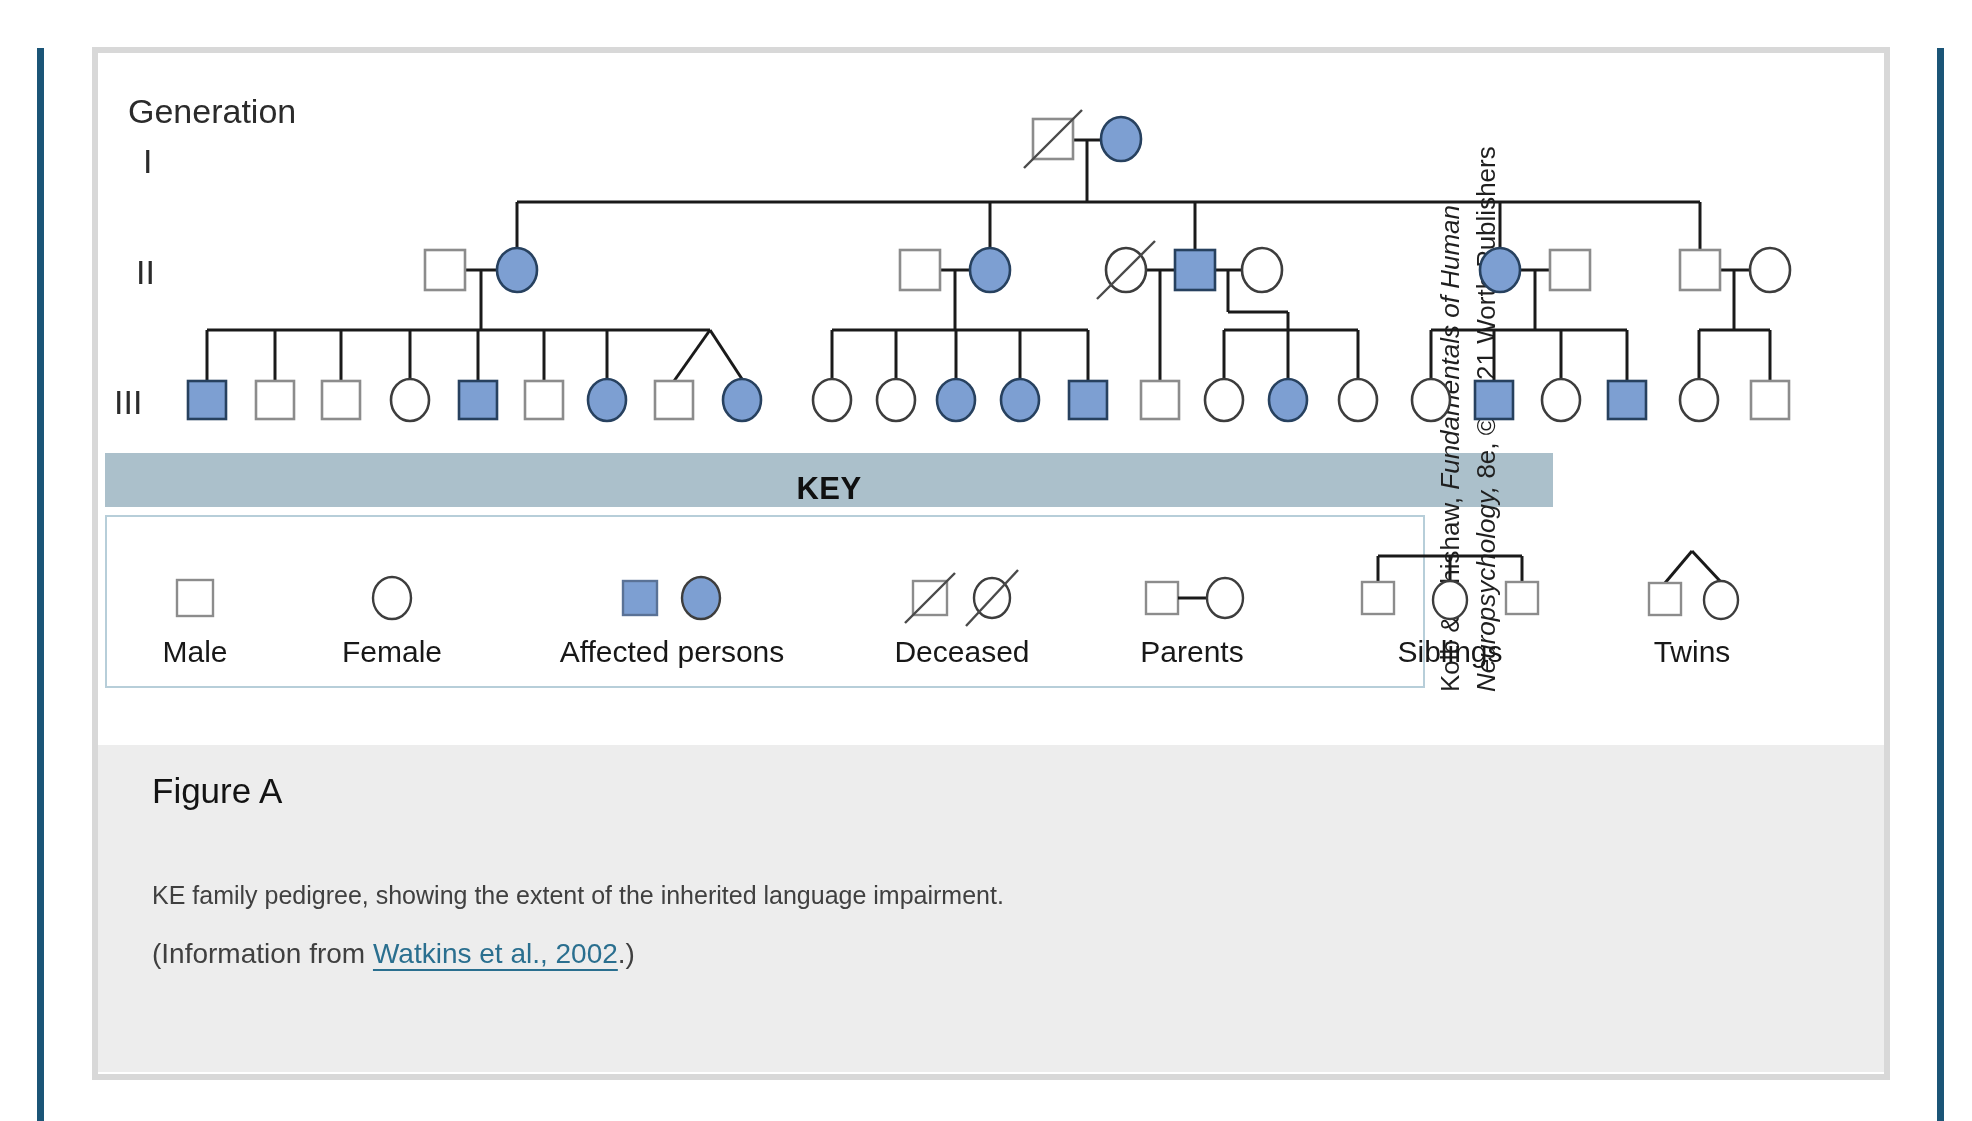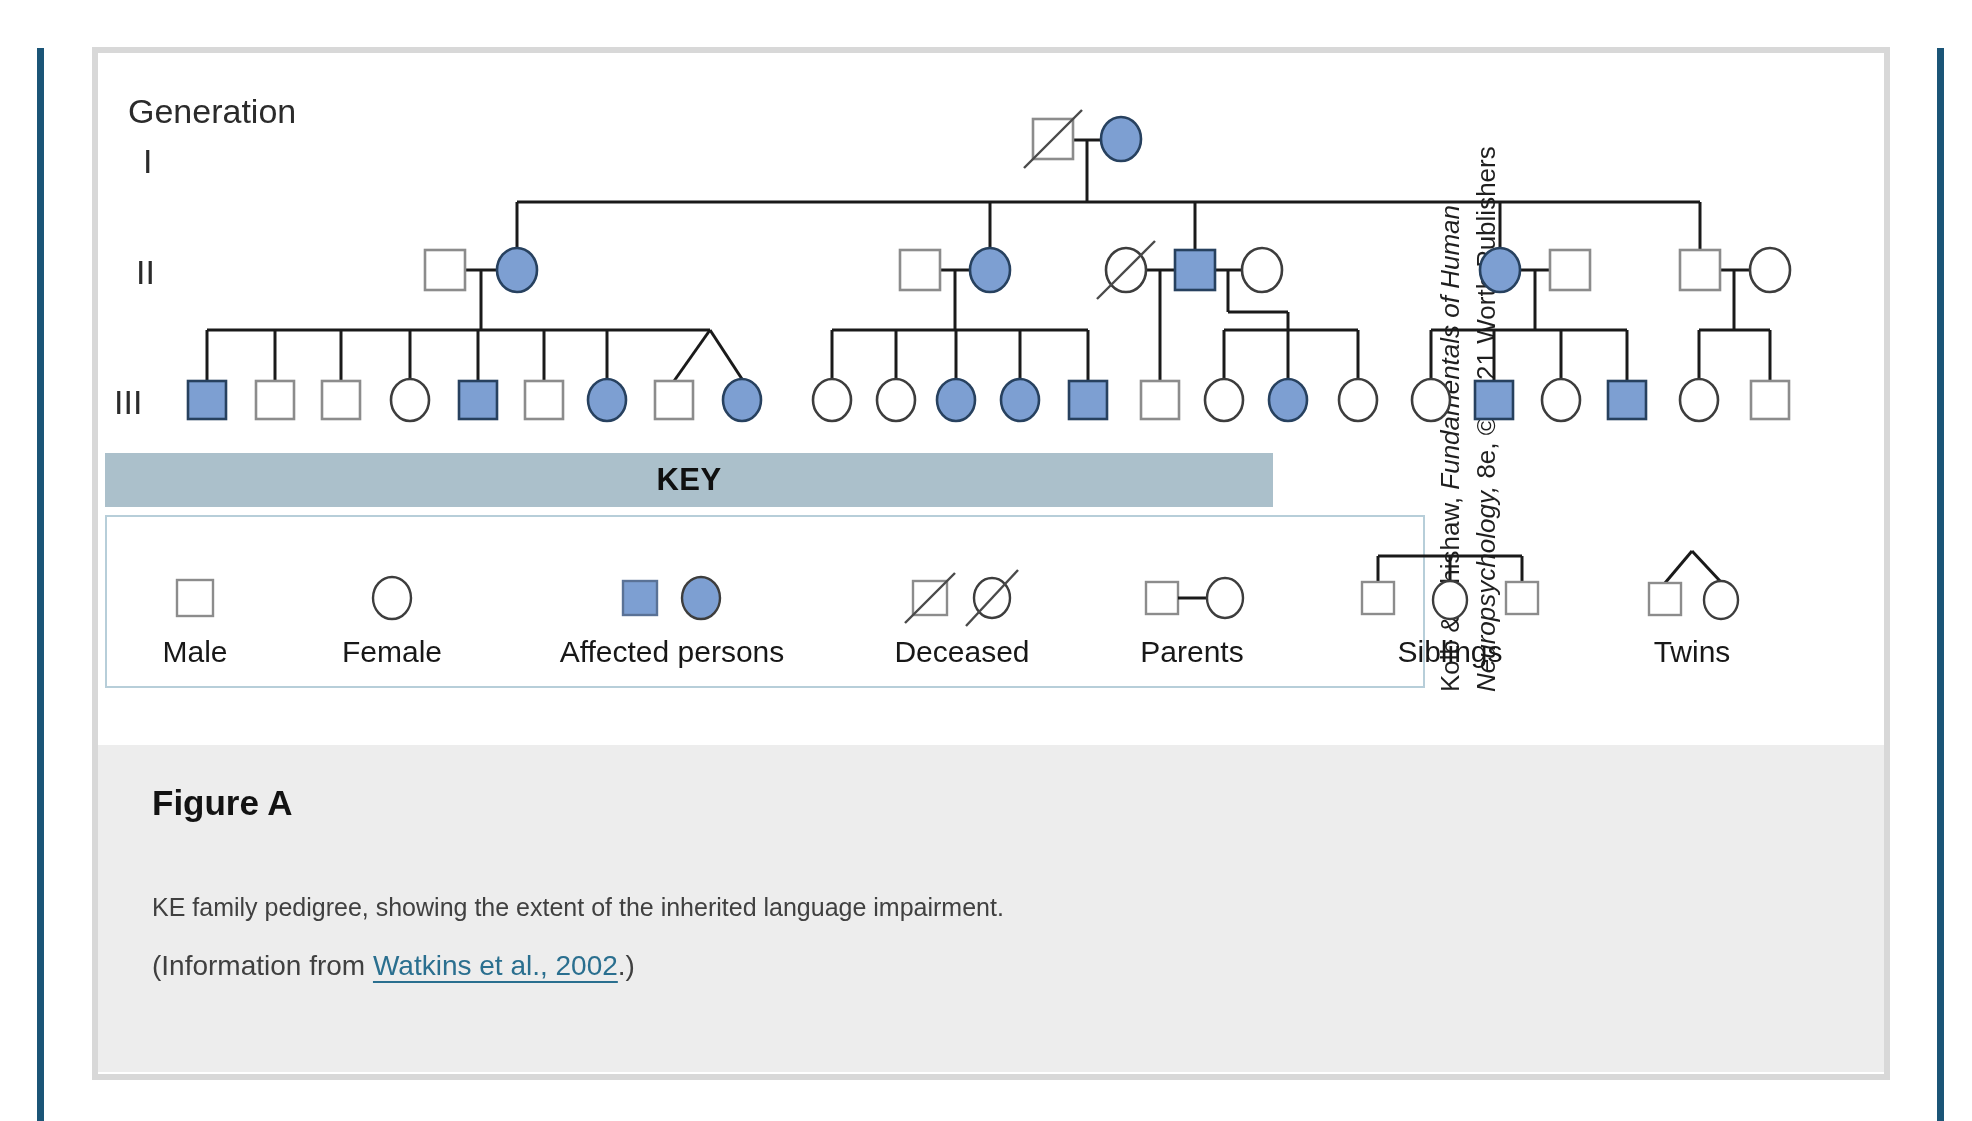--- a/index.html
+++ b/index.html
@@ -3,33 +3,33 @@
 <meta charset="utf-8">
 <style>
   html,body{margin:0;padding:0;background:#ffffff;}
   body{position:relative;width:1972px;height:1121px;overflow:hidden;
        font-family:"Liberation Sans",sans-serif;}
   .sidebar{position:absolute;top:48px;width:7px;height:1073px;}
   #left-bar{left:37px;}
   #right-bar{left:1937px;}
   .panel{position:absolute;left:92px;top:47px;width:1798px;height:1033px;
          box-sizing:border-box;border:6px solid #d8d8d8;background:#ffffff;}
-  .keybar{position:absolute;left:105px;top:453px;width:1168px;height:54px;
-          display:flex;align-items:center;justify-content:center;}
+  .keybar{position:absolute;left:105px;top:453px;width:1448px;height:54px;
+          display:flex;align-items:flex-end;justify-content:center;}
   .keybar span{font-size:31px;font-weight:bold;color:#101010;letter-spacing:.5px;}
   .keybox{position:absolute;left:105px;top:515px;width:1320px;height:173px;
           box-sizing:border-box;border:2px solid #b7ced9;background:#ffffff;}
   .credit-wrap{position:absolute;left:1432px;top:70px;width:74px;height:622px;}
   .credit-inner{position:absolute;left:0;top:0;width:622px;height:74px;
                 transform:rotate(-90deg) translateX(-622px);transform-origin:0 0;
                 font-size:26px;line-height:36px;color:#1f1f1f;white-space:nowrap;}
   .credit-inner .it{font-style:italic;}
   .caption-block{position:absolute;left:98px;top:745px;width:1786px;height:327px;
                  background:#ededed;}
-  .caption-title{margin:38px 0 0 54px;font-size:35px;font-weight:bold;color:#131313;}
+  .caption-title{margin:26px 0 0 54px;font-size:35px;font-weight:normal;color:#131313;}
   .caption-body{margin:70px 0 0 54px;font-size:25px;color:#404040;}
   .caption-source{margin:28px 0 0 54px;font-size:28px;color:#404040;}
   .caption-source a{text-decoration:underline;text-underline-offset:6px;
                     text-decoration-thickness:2px;}
   svg.diagram{position:absolute;left:0;top:0;pointer-events:none;}
   text{font-family:"Liberation Sans",sans-serif;}
   .gen-label{font-size:34px;fill:#2b2b2b;}
   .key-label{font-size:30px;fill:#181818;text-anchor:middle;}
 </style>
 </head>

